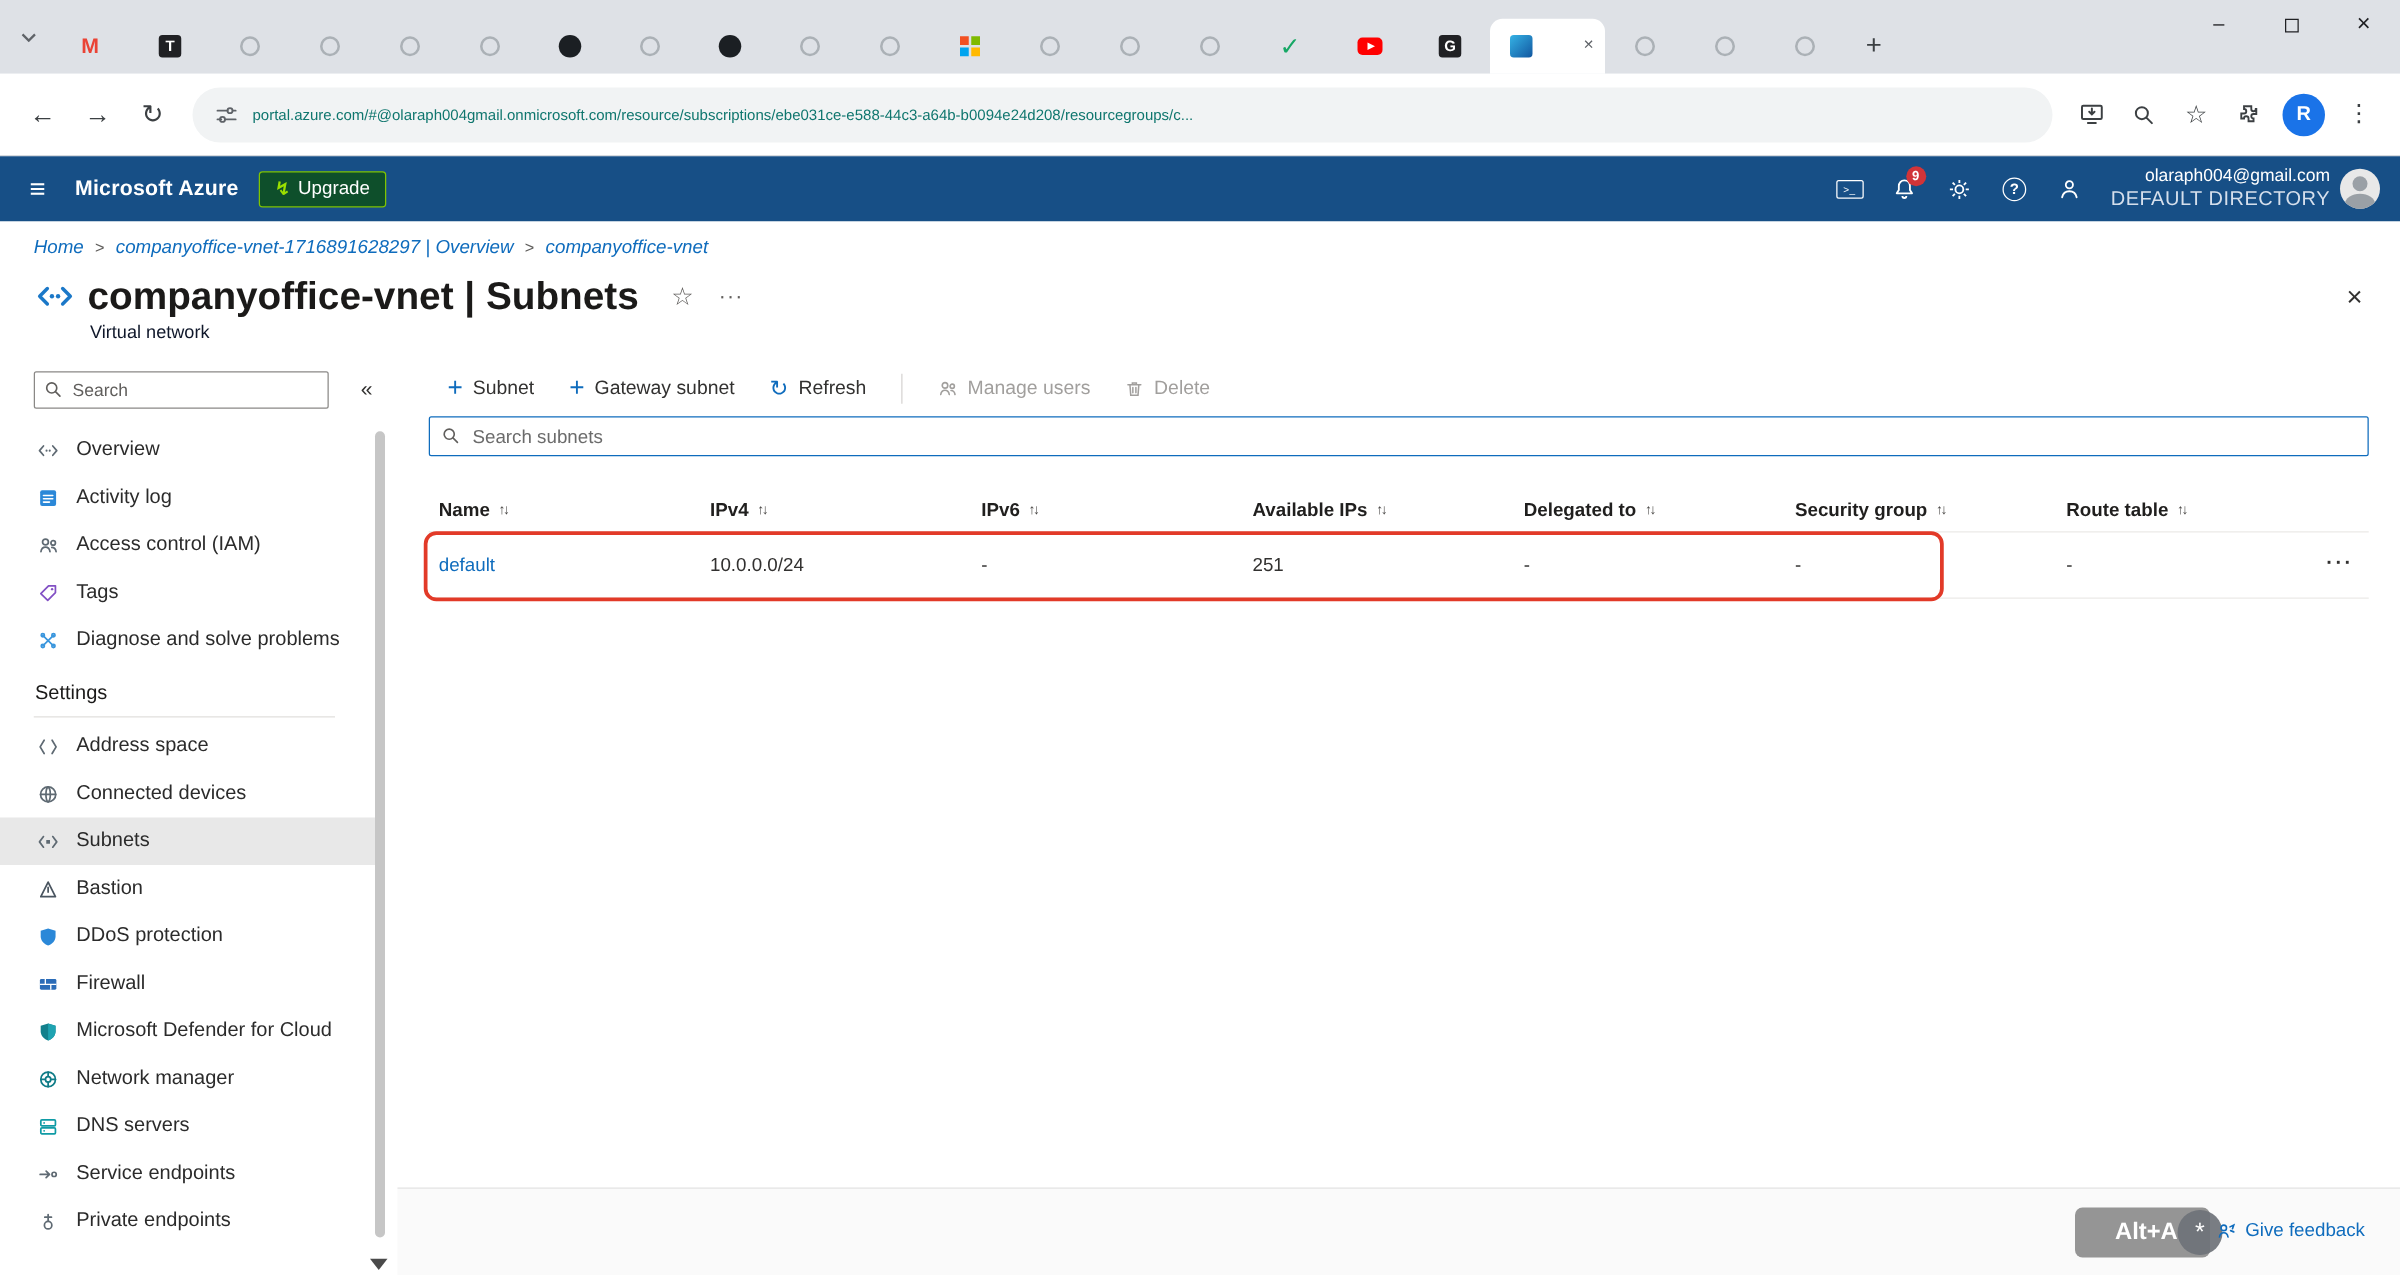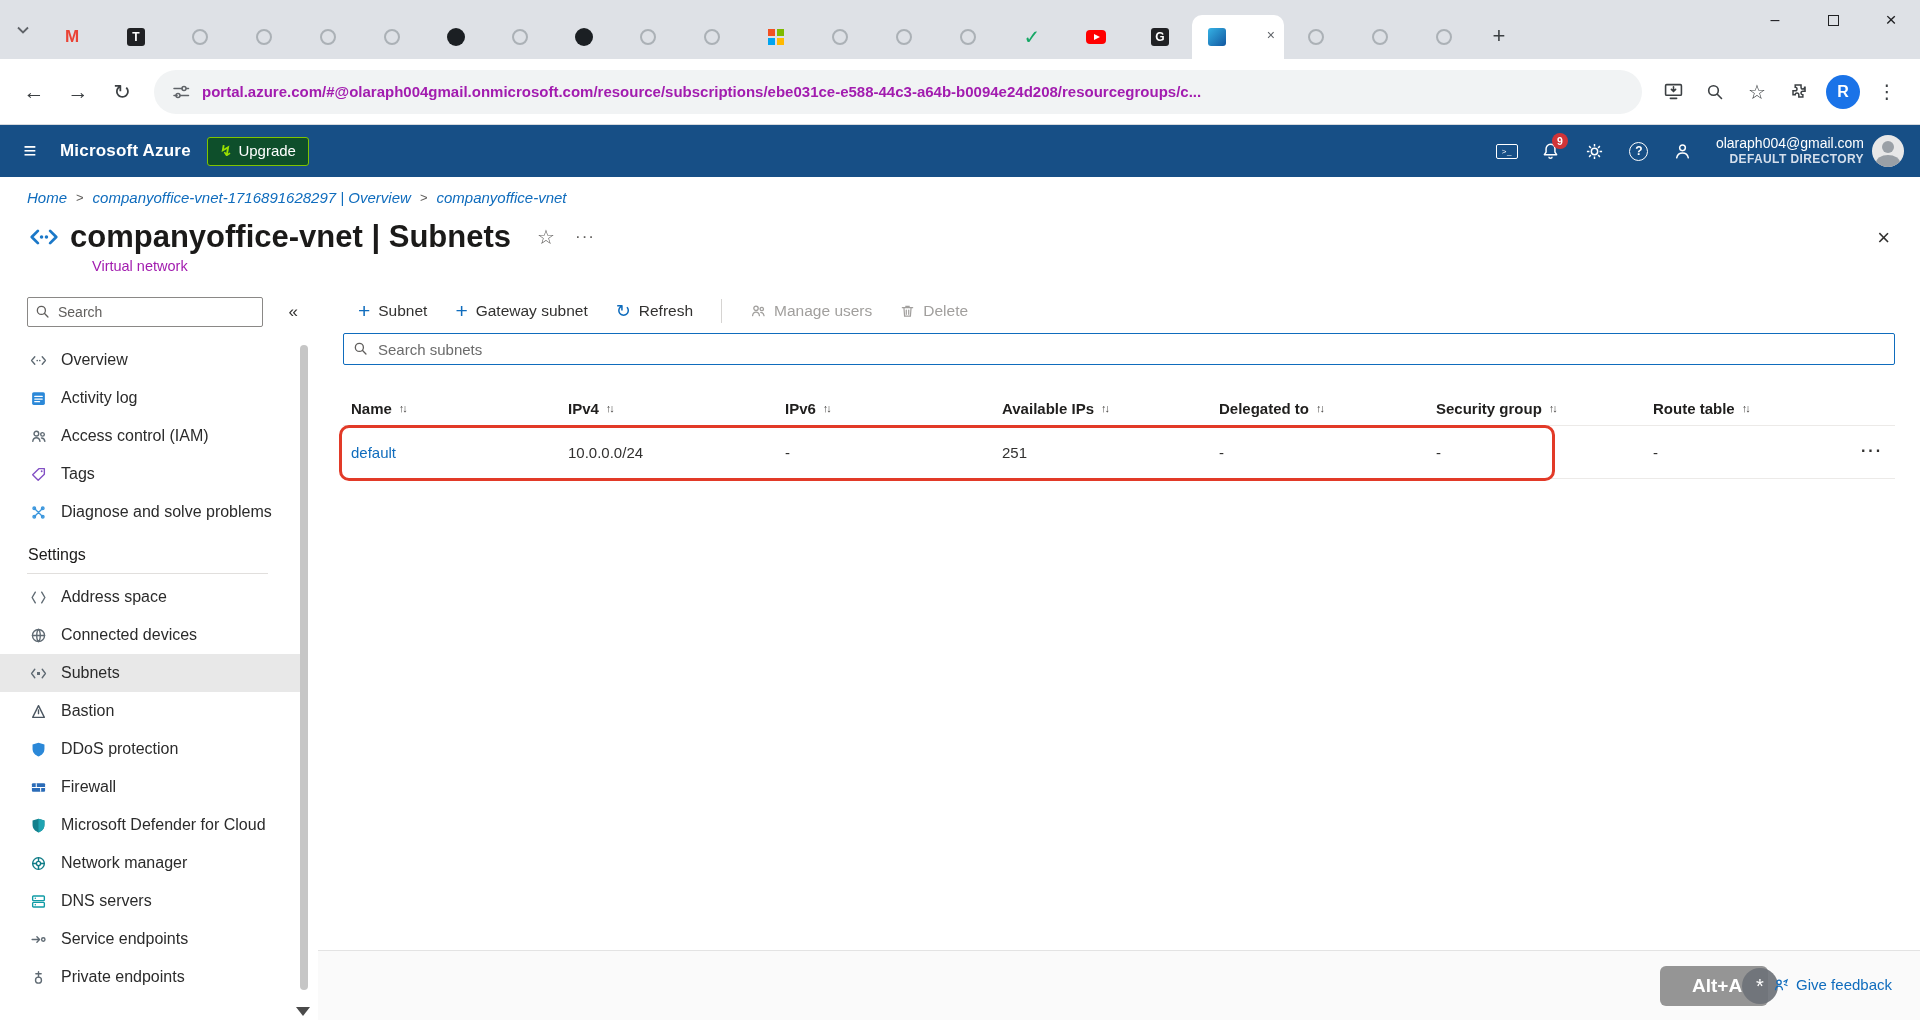--- a/index.html
+++ b/index.html
@@ -34,55 +34,55 @@
   .wincontrols { display:flex; align-self:flex-start; }
   .wincontrols > div { width:58px; height:40px; display:flex; align-items:center; justify-content:center; color:#202124; cursor:pointer; }
   .wc-min { font-size:16px; }
   .wc-max span { width:11px; height:11px; border:1.6px solid #202124; display:block; }
   .wc-close { font-size:19px; }
 
   
   .toolbar { height:66px; background:#fff; display:flex; align-items:center; padding:0 14px; gap:4px; border-bottom:1px solid #d7dade; flex:0 0 auto; }
   .nav-btn { width:40px; height:40px; border-radius:50%; display:flex; align-items:center; justify-content:center; font-size:21px; color:#3c4043; cursor:pointer; }
   .omnibox { flex:1; height:44px; background:#f1f3f4; border-radius:22px; display:flex; align-items:center; padding:0 18px; gap:12px; margin:0 8px; min-width:0; cursor:text; }
-  .omni-url { font-size:15px; color:#a21caf; white-space:nowrap; overflow:hidden; text-overflow:ellipsis;font-weight:bold; }
+  .omni-url { font-size:12px; color:#0f766e; white-space:nowrap; overflow:hidden; text-overflow:ellipsis; }
   .tb-ic { width:38px; height:38px; display:flex; align-items:center; justify-content:center; color:#3c4043; cursor:pointer; }
   .tb-star { font-size:20px; }
   .avatar-r { width:34px; height:34px; border-radius:50%; background:#1a73e8; color:#fff; display:flex; align-items:center; justify-content:center; font-weight:bold; font-size:16px; cursor:pointer; margin:0 4px; }
   .menu-dots { font-size:19px; letter-spacing:0; }
 
   
   .az { height:52px; background:#174f86; display:flex; align-items:center; color:#fff; padding:0 16px; gap:16px; position:relative; flex:0 0 auto; }
   .az-burger { font-size:22px; cursor:pointer; width:28px; text-align:center; }
   .az-brand { font-size:17px; font-weight:600; letter-spacing:.2px; white-space:nowrap; cursor:pointer; }
   .az-upgrade { display:flex; align-items:center; gap:6px; background:#0e4f2b; border:1px solid #7fc400; border-radius:3px; padding:4px 12px 5px; font-size:15px; cursor:pointer; }
   .az-upgrade .bolt { color:#9be000; font-weight:bold; }
   .az-search { position:absolute; left:630px; top:10px; width:668px; height:32px; background:#4a76a8; border-radius:3px; display:flex; align-items:center; gap:9px; padding:0 12px; color:#e7eef6; font-size:14.5px; cursor:text; }
   .az-right { margin-left:auto; display:flex; align-items:center; gap:2px; }
   .az-ic { width:42px; height:38px; display:flex; align-items:center; justify-content:center; position:relative; cursor:pointer; }
   .cloudshell { width:22px; height:15px; border:1.6px solid #fff; border-radius:2px; font-size:8px; display:flex; align-items:center; justify-content:center; letter-spacing:.5px; }
   .badge { position:absolute; top:1px; right:4px; background:#d13438; color:#fff; min-width:16px; height:16px; border-radius:8px; font-size:10.5px; display:flex; align-items:center; justify-content:center; padding:0 4px; font-weight:bold; }
   .qmark { width:19px; height:19px; border:1.6px solid #fff; border-radius:50%; display:flex; align-items:center; justify-content:center; font-size:12px; font-weight:bold; }
   .az-account { text-align:right; line-height:1.25; margin:0 6px 0 10px; }
   .az-email { font-size:14px; }
-  .az-dir { font-size:12px; color:#d5dfec; letter-spacing:.4px; font-weight:700; }
+  .az-dir { font-size:16px; color:#d5dfec; letter-spacing:.4px; font-weight:400; }
   .az-avatar { width:32px; height:32px; border-radius:50%; background:#e8e8e8; position:relative; overflow:hidden; cursor:pointer; }
   .az-avatar::before { content:""; position:absolute; left:10px; top:6px; width:12px; height:12px; border-radius:50%; background:#9aa0a6; }
   .az-avatar::after { content:""; position:absolute; left:4px; top:20px; width:24px; height:16px; border-radius:50%; background:#9aa0a6; }
 
   
   .breadcrumb { height:34px; display:flex; align-items:center; gap:9px; padding:6px 0 0 27px; font-size:15px; background:#fff; flex:0 0 auto; }
   .crumb { color:#0f6cbd; cursor:pointer; white-space:nowrap;font-style:italic; }
   .sep { color:#605e5c; font-size:13px; }
   .page-header { height:76px; padding:8px 28px 0; position:relative; flex:0 0 auto; }
   .ph-row { display:flex; align-items:center; gap:10px; }
   .ph-title { font-size:31px; font-weight:700; color:#1b1a19; }
   .ph-star { font-size:20px; color:#605e5c; margin-left:16px; cursor:pointer; }
   .ph-more { font-size:17px; color:#605e5c; margin-left:10px; letter-spacing:1px; cursor:pointer; }
-  .ph-sub { margin:3px 0 0 64px; color:#a21caf; font-size:14.5px; }
+  .ph-sub { margin:3px 0 0 44px; color:#0f172a; font-size:14.5px; }
   .ph-close { position:absolute; right:30px; top:14px; font-size:22px; color:#323130; cursor:pointer; }
 
   
   .content { flex:1; display:flex; min-height:0; background:#fff; }
 
   
   .sidebar { width:318px; flex:0 0 auto; position:relative; padding-top:10px; overflow:hidden; }
   .side-search-row { display:flex; align-items:center; padding:0 14px 0 27px;gap:20px; }
   .side-search-wrap { position:relative; width:246px; }
   .side-search { width:100%; height:30px; border:1px solid #8a8886; border-radius:2px; padding:0 8px 0 30px; font-size:14px; outline:none; font-family:inherit; }

